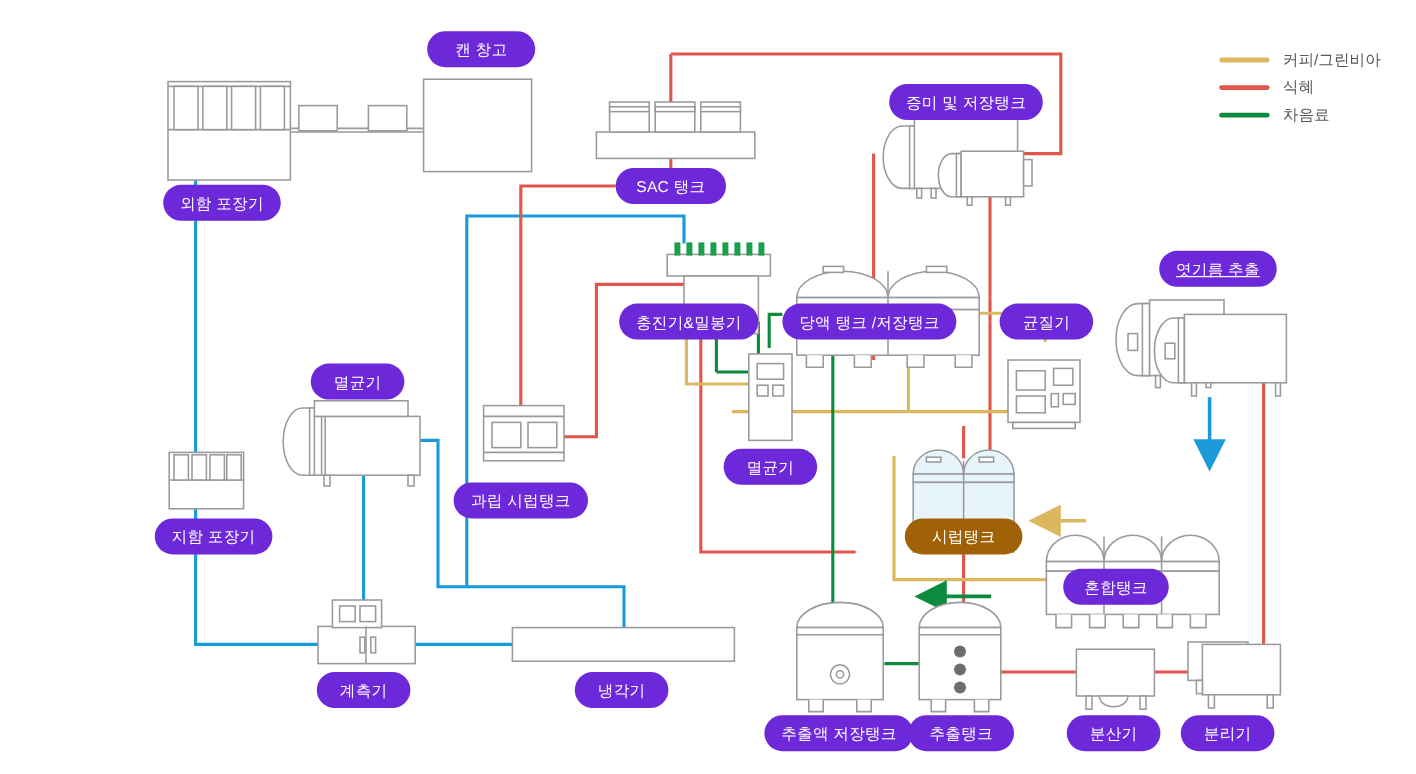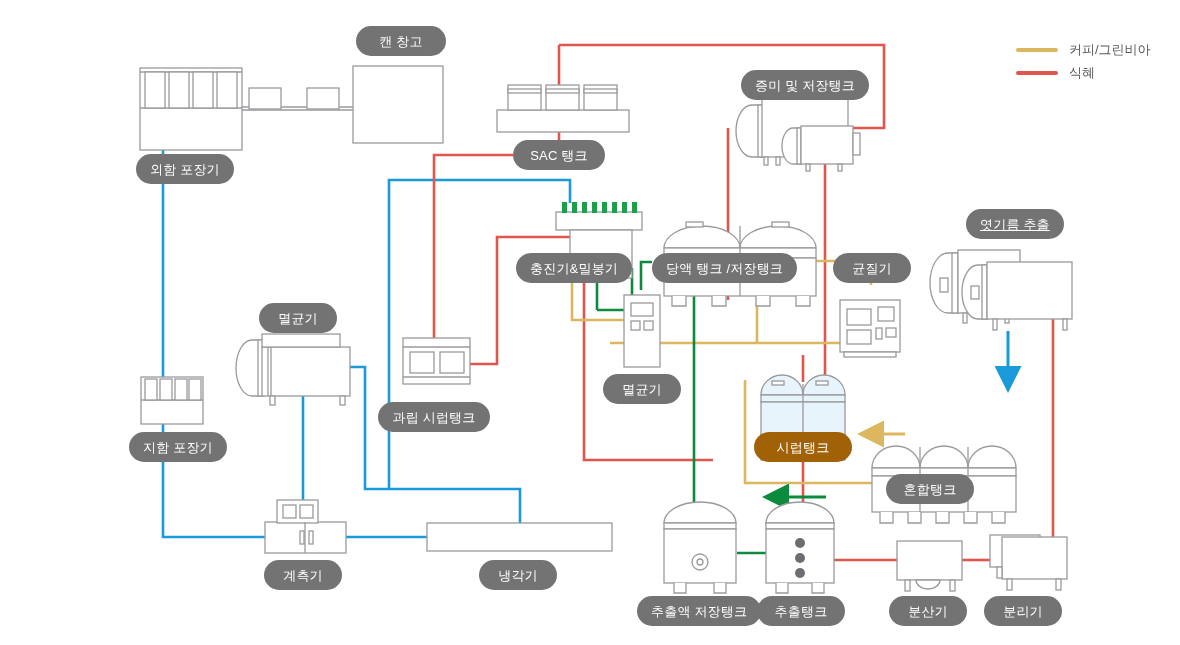--- a/index.html
+++ b/index.html
@@ -7,21 +7,21 @@
   body{
     font-family:"Liberation Sans","DejaVu Sans",sans-serif;
     width:1180px;height:645px;position:relative;overflow:hidden;
   }
   #stage{position:absolute;left:0;top:0;width:1180px;height:645px;}
   svg#wires{position:absolute;left:0;top:0;width:1180px;height:645px;}
 
   
   .pill{
     position:absolute;
-    background:#737373;
+    background:#6d28d9;
     color:#ffffff;
     border-radius:18px;
     font-size:13px;
     line-height:1;
     display:flex;align-items:center;justify-content:center;
     white-space:nowrap;
     padding:0 14px;
     height:30px;
     box-sizing:border-box;
     letter-spacing:.2px;
@@ -363,15 +363,19 @@
 
   <div id="legend">
       <div class="leg-row">
         <span class="leg-swatch" style="background: rgb(221, 183, 95);"></span>
         <span class="leg-text">커피/그린비아</span>
       </div>
       <div class="leg-row">
         <span class="leg-swatch" style="background: rgb(224, 86, 76);"></span>
         <span class="leg-text">식혜</span>
       </div>
+      <div class="leg-row">
+        <span class="leg-swatch" style="background: rgb(12, 139, 62);"></span>
+        <span class="leg-text">차음료</span>
+      </div>
     </div>
 
 </div>
 
 </body></html>

